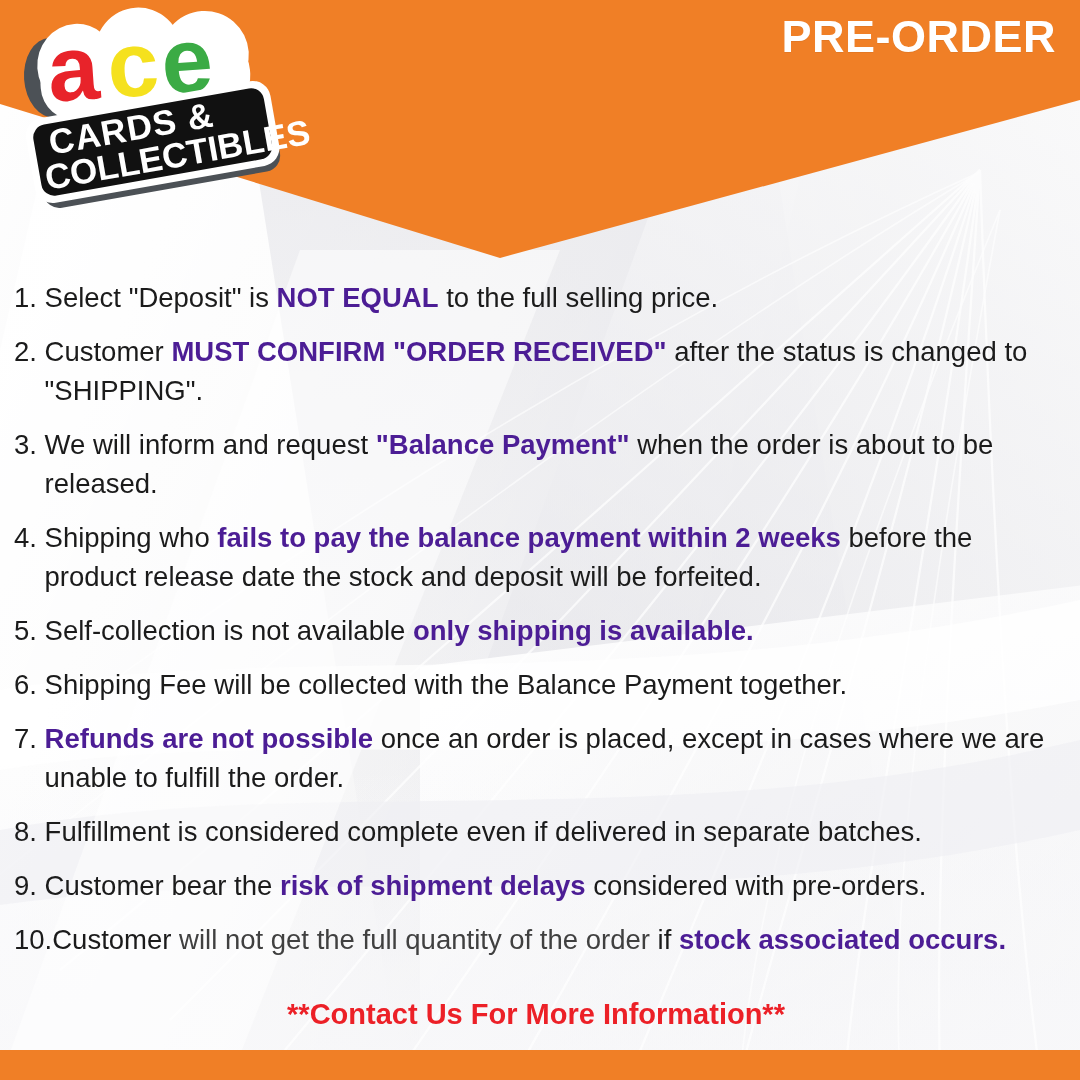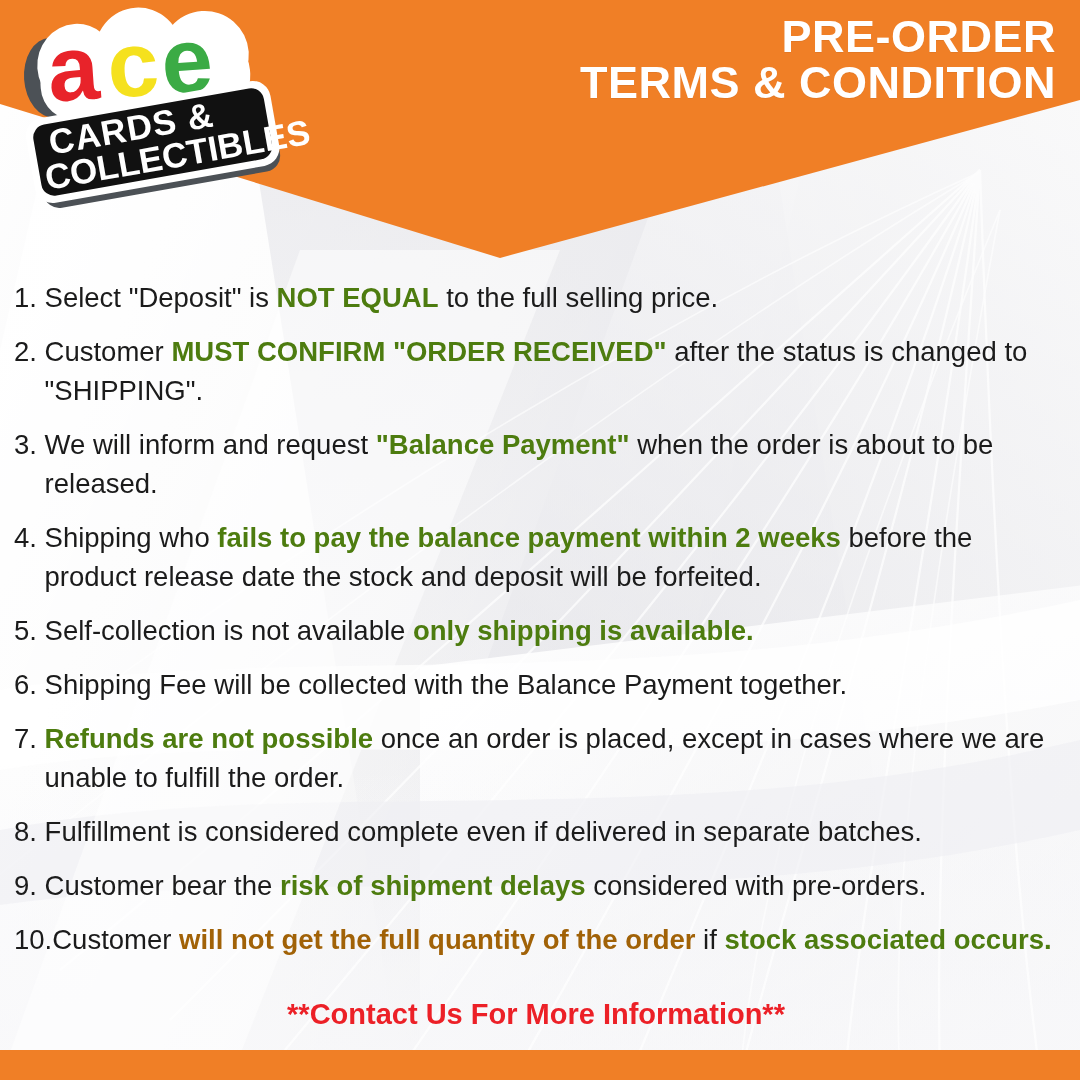--- a/index.html
+++ b/index.html
@@ -74,22 +74,22 @@
   }
   .term{
     display:flex;align-items:flex-start;
     font-size:27.5px;line-height:39px;
     margin-bottom:15px;
   }
   .term .num{
     flex:0 0 auto;white-space:pre;
   }
   .term .txt{flex:1 1 auto;}
-  .hi{color:#4d7c0f;font-weight:bold;}
-  .dim{color:#a16207;font-weight:bold;}
+  .hi{color:#4c1d95;font-weight:bold;}
+  .dim{color:#404040;}
 
   .contact{
     position:absolute;left:0;top:998px;width:1072px;
     text-align:center;color:#ec2027;font-weight:bold;font-size:29px;
   }
 </style>
 </head>
 <body>
 
 <div id="poster">
@@ -153,21 +153,20 @@
         <rect x="14" y="96" width="248" height="86" rx="18" fill="#ffffff"></rect>
         <rect x="21" y="103" width="234" height="72" rx="13" fill="#111111"></rect>
         <text x="36" y="134" font-family="'Liberation Sans',sans-serif" font-size="35" font-weight="bold" fill="#ffffff" letter-spacing="1">CARDS &amp;</text>
         <text x="26" y="168" font-family="'Liberation Sans',sans-serif" font-size="35" font-weight="bold" fill="#ffffff" letter-spacing="0">COLLECTIBLES</text>
       </g>
     </g>
   </svg>
 
   <div class="title-block">
     <span class="title-line1">PRE-ORDER</span>
-    <span class="title-line2">TERMS &amp; CONDITION</span>
   </div>
 
   <div class="terms" id="terms-list">
       <div class="term">
         <span class="num">1. </span>
         <span class="txt"><span>Select "Deposit" is </span><span class="hi">NOT EQUAL</span><span> to the full selling price.</span></span>
       </div>
       <div class="term">
         <span class="num">2. </span>
         <span class="txt"><span>Customer </span><span class="hi">MUST CONFIRM "ORDER RECEIVED"</span><span> after the status is changed to "SHIPPING".</span></span>

